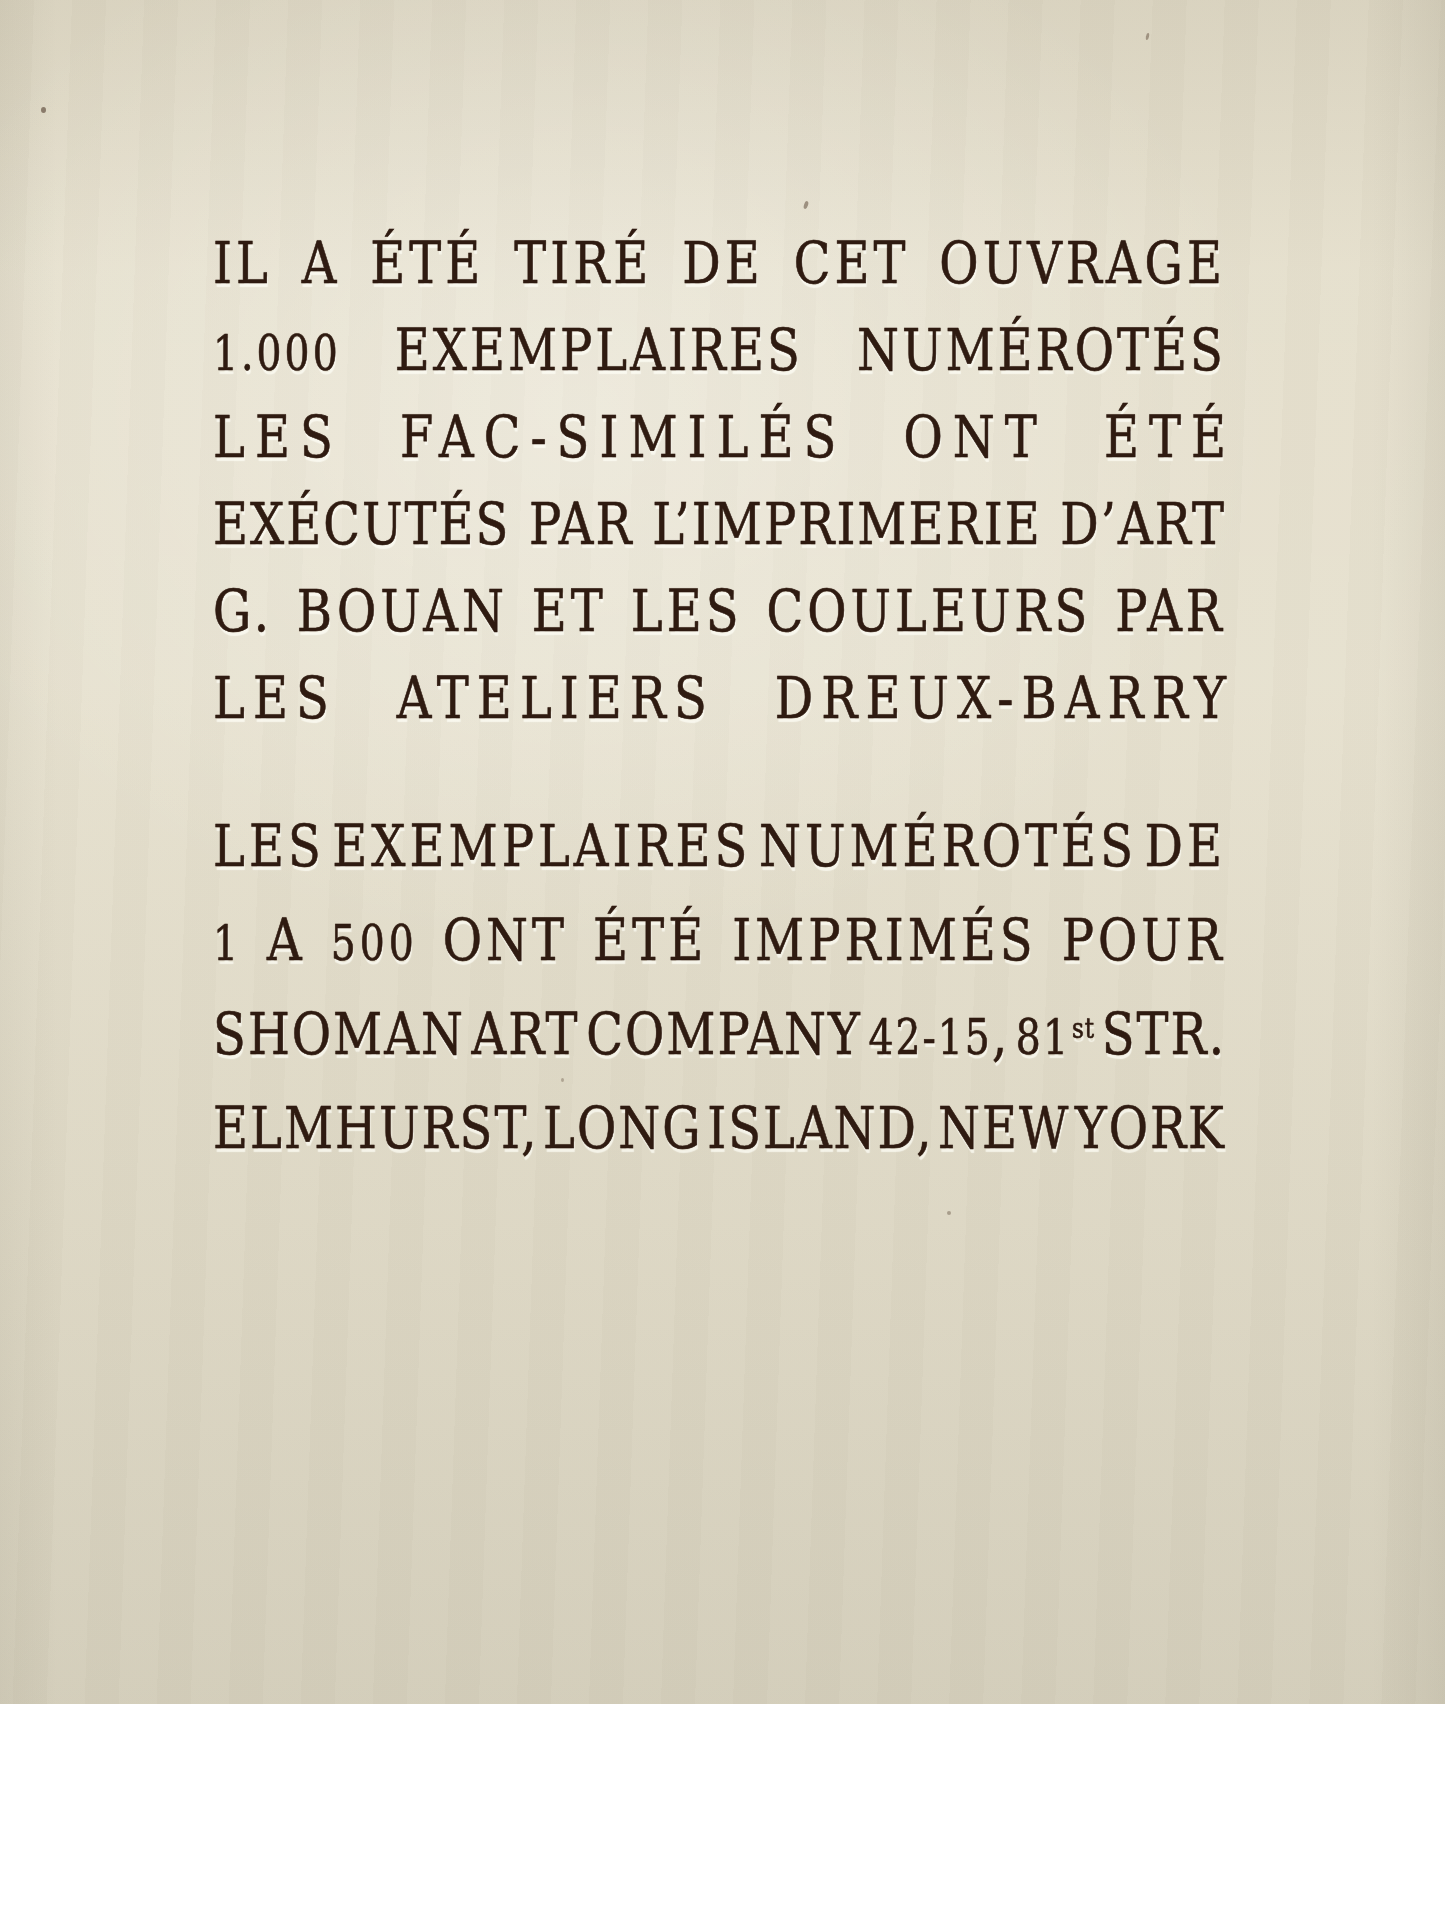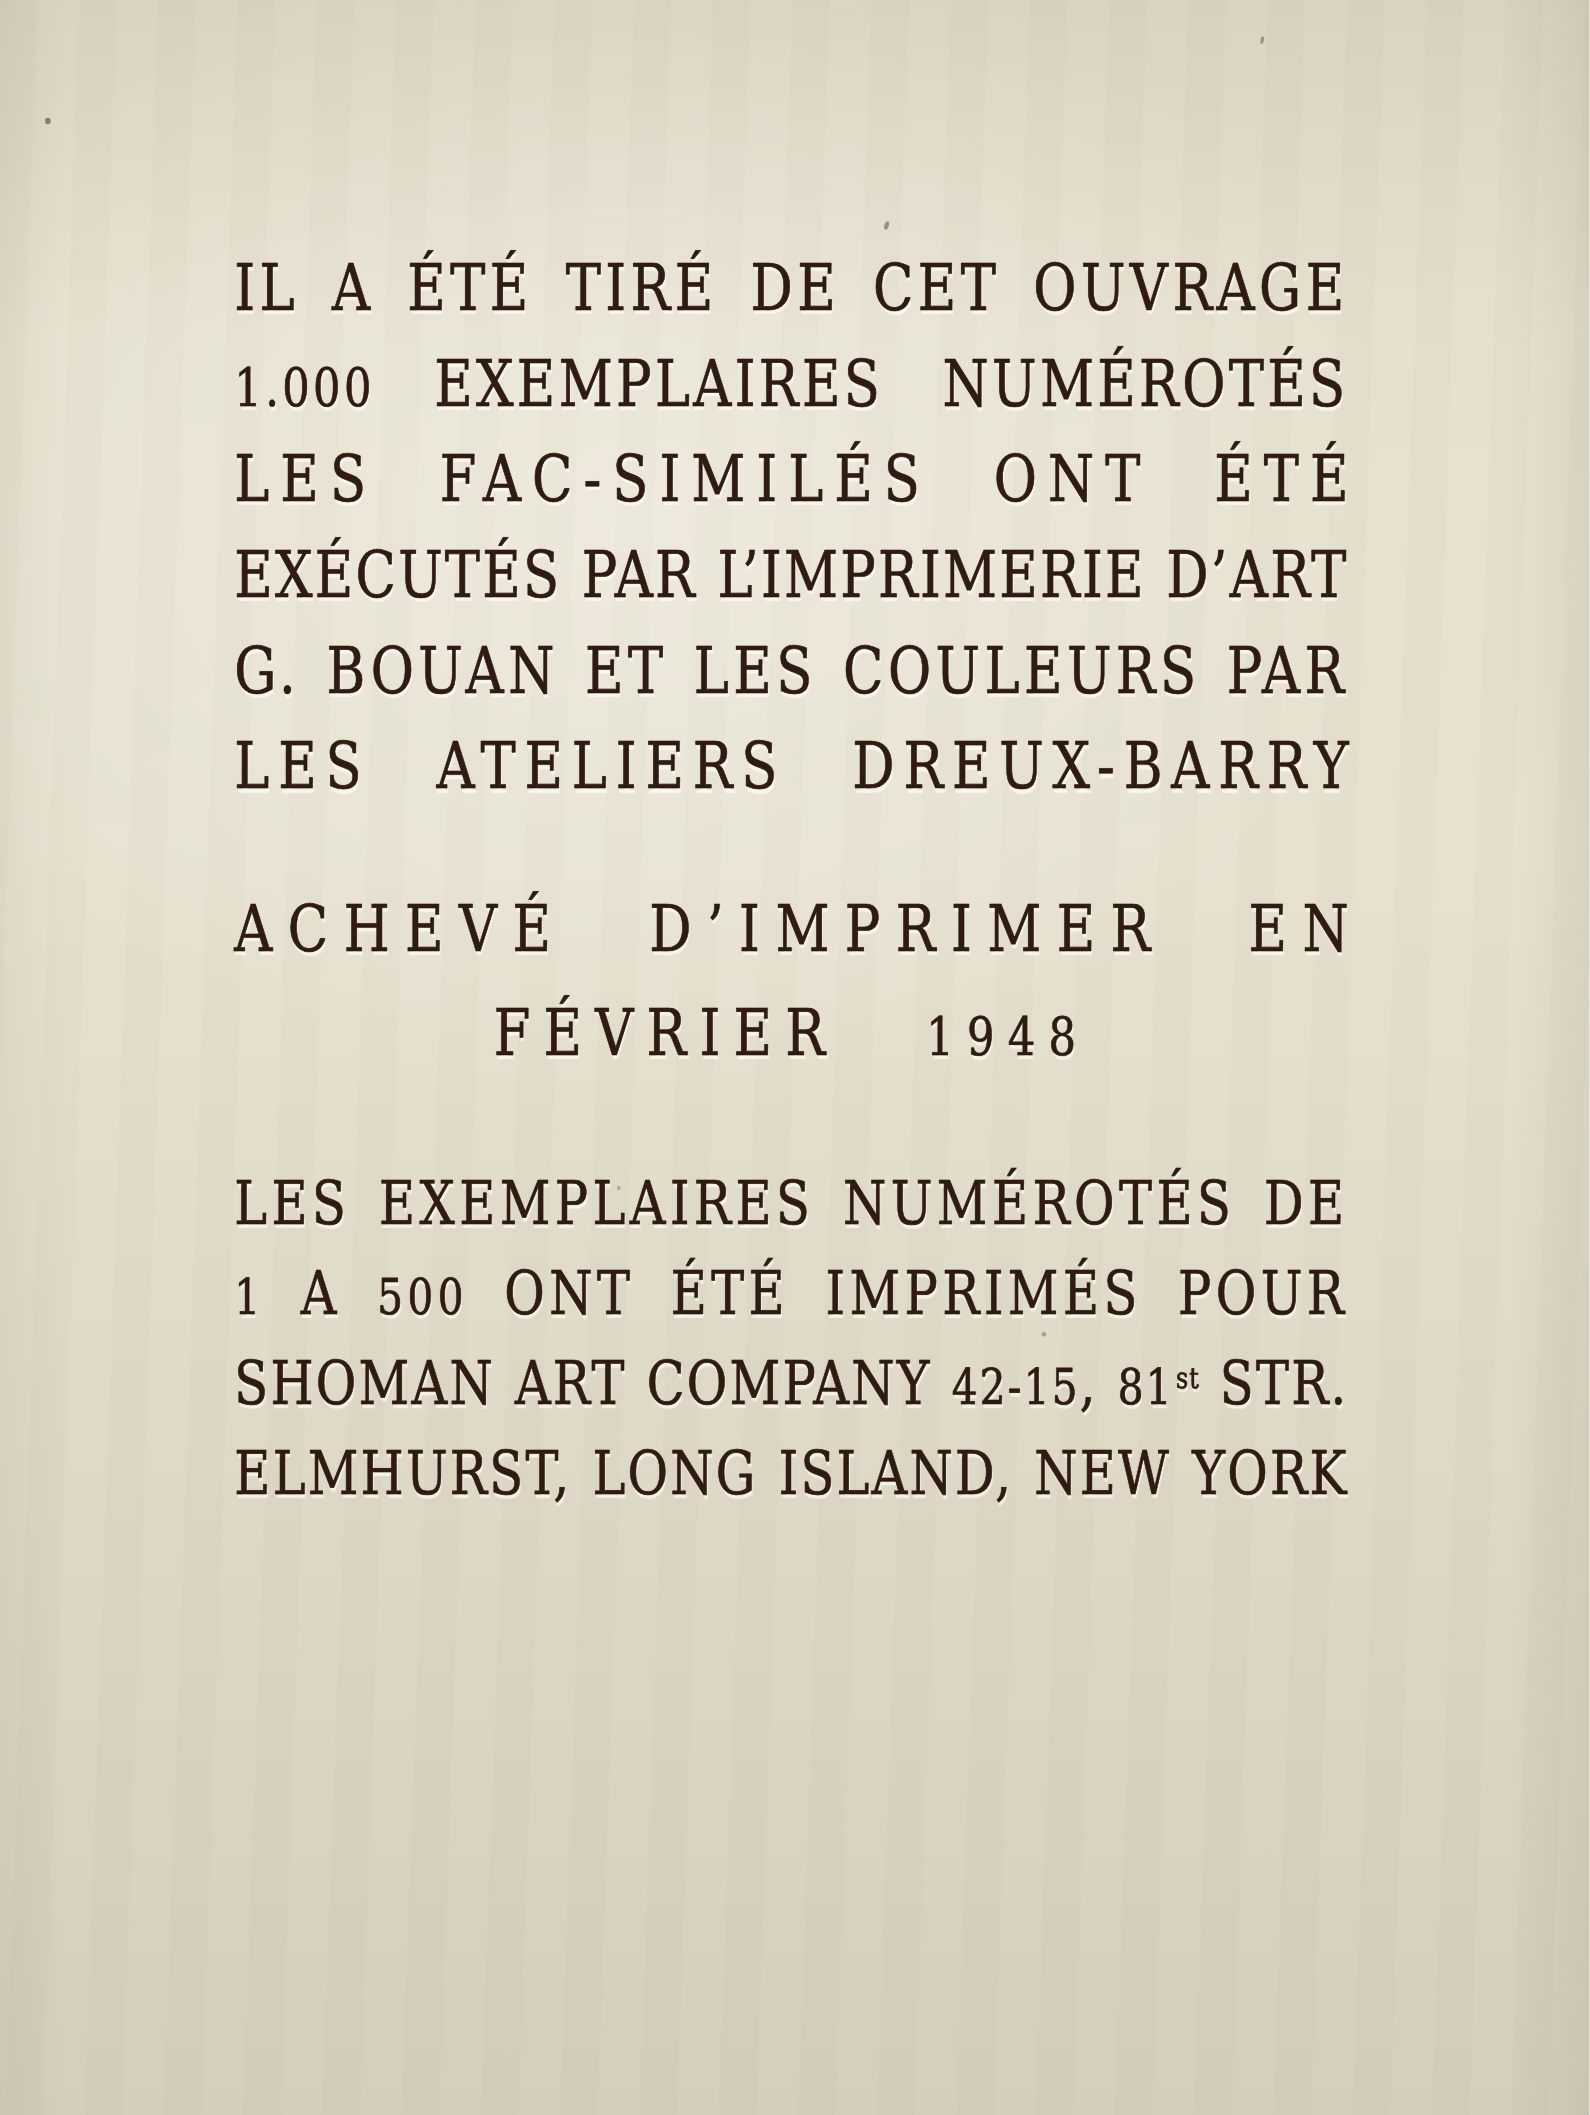--- a/index.html
+++ b/index.html
@@ -5,21 +5,21 @@
   html, body {
     margin: 0;
     padding: 0;
     width: 1445px;
     height: 1923px;
     overflow: hidden;
   }
   .page {
     position: relative;
     width: 1445px;
-    height: 1923px;
+    height: 1704px;
     background-color: var(--paper, #e4decb);
     background-image:
       radial-gradient(ellipse 980px 760px at 40% 24%, rgba(255,255,252,0.30), rgba(255,255,252,0) 72%),
       linear-gradient(180deg, rgba(118,108,84,0.10) 0%, rgba(255,255,250,0.05) 16%,
                       rgba(255,255,250,0.09) 40%, rgba(128,124,104,0.08) 74%,
                       rgba(116,112,92,0.15) 100%),
       linear-gradient(270deg, rgba(104,98,78,0.10) 0%, rgba(104,98,78,0) 5%),
       linear-gradient(90deg, rgba(104,98,78,0.07) 0%, rgba(104,98,78,0) 4%),
       repeating-linear-gradient(92deg, rgba(92,84,62,0.020) 0 34px, rgba(255,255,250,0.022) 34px 72px);
     font-family: "DejaVu Serif", "Liberation Serif", serif;
@@ -120,31 +120,20 @@
           <span class="word">COULEURS</span>
           <span class="word">PAR</span>
         </div>
         <div class="line ls8">
           <span class="word">LES</span>
           <span class="word">ATELIERS</span>
           <span class="word">DREUX-BARRY</span>
         </div>
       </div>
       <div class="para">
-        <div class="line ls14">
-          <span class="word">ACHEVÉ</span>
-          <span class="word">D’IMPRIMER</span>
-          <span class="word">EN</span>
-        </div>
-        <div class="line center ls12">
-          <span class="word">FÉVRIER</span>
-          <span class="word"><span class="num">1948</span></span>
-        </div>
-      </div>
-      <div class="para">
         <div class="line ls4">
           <span class="word">LES</span>
           <span class="word">EXEMPLAIRES</span>
           <span class="word">NUMÉROTÉS</span>
           <span class="word">DE</span>
         </div>
         <div class="line ls4">
           <span class="word"><span class="num">1</span></span>
           <span class="word">A</span>
           <span class="word"><span class="num">500</span></span>

